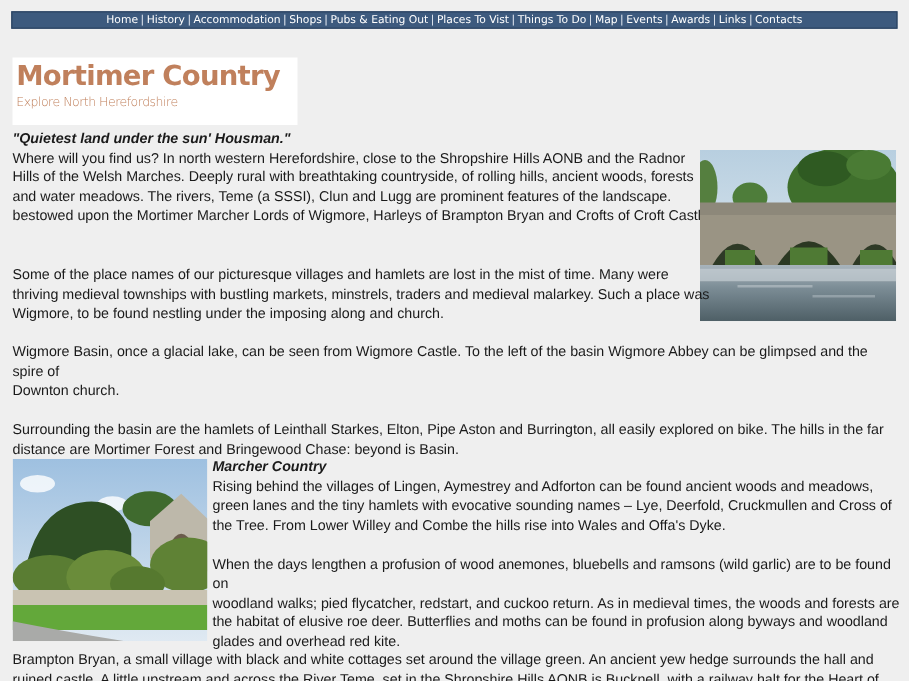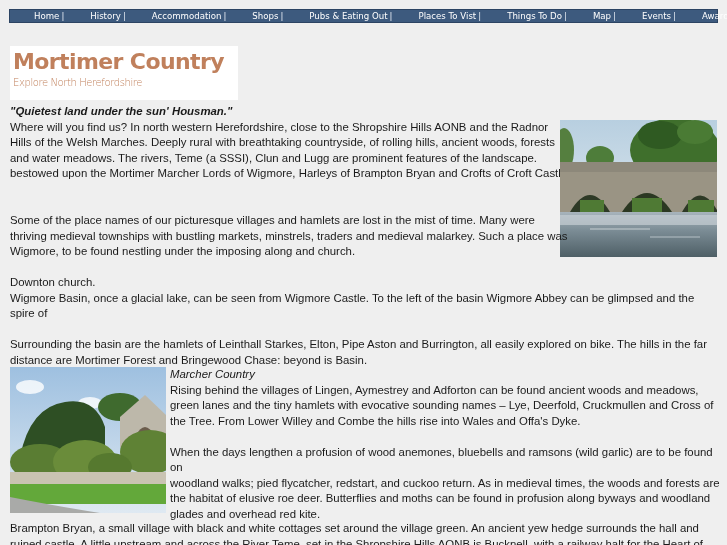--- a/index.html
+++ b/index.html
@@ -29,21 +29,20 @@
     text-align: center;
     font-family: "DejaVu Sans", sans-serif;
     font-size: 8.6px;
     line-height: 12px;
     color: #ffffff;
     white-space: nowrap;
   }
   .nav a {
     color: #ffffff;
     text-decoration: none;
-    padding-left: 24px;
   }
   .nav .sep { color: #e8eef6; padding: 0 2px; }
   .logo {
     position: absolute;
     left: 10px;
     top: 46px;
     width: 228px;
     height: 54px;
     background: #ffffff;
     box-sizing: border-box;
@@ -84,21 +83,21 @@
     top: 367px;
     width: 156px;
     height: 146px;
     overflow: hidden;
   }
   .block1 { position: absolute; left: 10px; top: 104px; width: 550px; }
   .block2 { position: absolute; left: 10px; top: 213px; width: 710px; }
   .block3 { position: absolute; left: 170px; top: 367px; width: 550px; }
   .block4 { position: absolute; left: 10px; top: 521px; width: 710px; }
   .heading-it {
-    font-weight: normal;
+    font-weight: bold;
     font-style: italic;
   }
 </style>
 </head>
 <body>
 
 <div class="nav">
   <a href="#">Home</a><span class="sep">|</span><a href="#">History</a><span class="sep">|</span><a href="#">Accommodation</a><span class="sep">|</span><a href="#">Shops</a><span class="sep">|</span><a href="#">Pubs &amp; Eating Out</a><span class="sep">|</span><a href="#">Places To Vist</a><span class="sep">|</span><a href="#">Things To Do</a><span class="sep">|</span><a href="#">Map</a><span class="sep">|</span><a href="#">Events</a><span class="sep">|</span><a href="#">Awards</a><span class="sep">|</span><a href="#">Links</a><span class="sep">|</span><a href="#">Contacts</a>
 </div>
 
@@ -147,22 +146,22 @@
     <rect x="30" y="108" width="60" height="2" fill="#c8d0d4" opacity="0.5"></rect>
     <rect x="90" y="116" width="50" height="2" fill="#c8d0d4" opacity="0.4"></rect>
   </svg>
 </div>
 
 <div class="block2">
   <p>Some of the place names of our picturesque villages and hamlets are lost in the mist of time. Many were</p>
   <p>thriving medieval townships with bustling markets, minstrels, traders and medieval malarkey. Such a place was</p>
   <p>Wigmore, to be found nestling under the imposing along and church.</p>
   <div class="gap"></div>
+  <p>Wigmore Basin, once a glacial lake, can be seen from Wigmore Castle. To the left of the basin Wigmore Abbey can be glimpsed and the spire of</p>
   <p>Downton church.</p>
-  <p>Wigmore Basin, once a glacial lake, can be seen from Wigmore Castle. To the left of the basin Wigmore Abbey can be glimpsed and the spire of</p>
   <div class="gap"></div>
   <p>Surrounding the basin are the hamlets of Leinthall Starkes, Elton, Pipe Aston and Burrington, all easily explored on bike. The hills in the far</p>
   <p>distance are Mortimer Forest and Bringewood Chase: beyond is Basin.</p>
 </div>
 
 <div class="img-hedge">
   <svg width="156" height="146" viewBox="0 0 156 146">
     <defs>
       <linearGradient id="sky2" x1="0" y1="0" x2="0" y2="1">
         <stop offset="0" stop-color="#9ec0e0"></stop>

